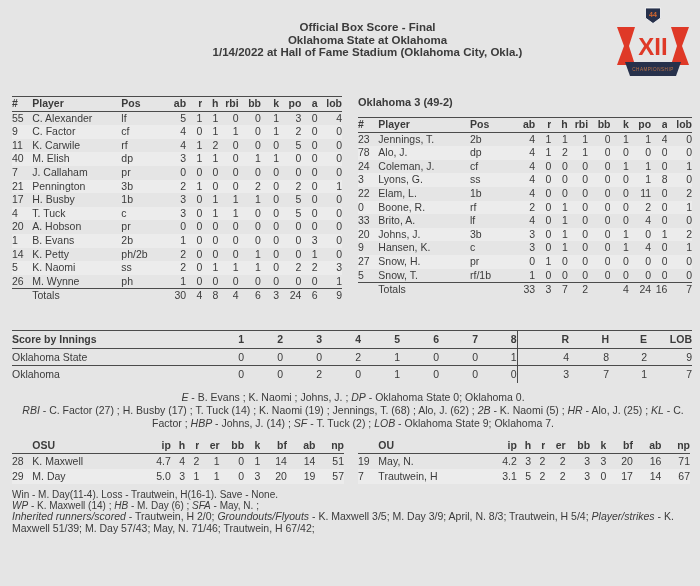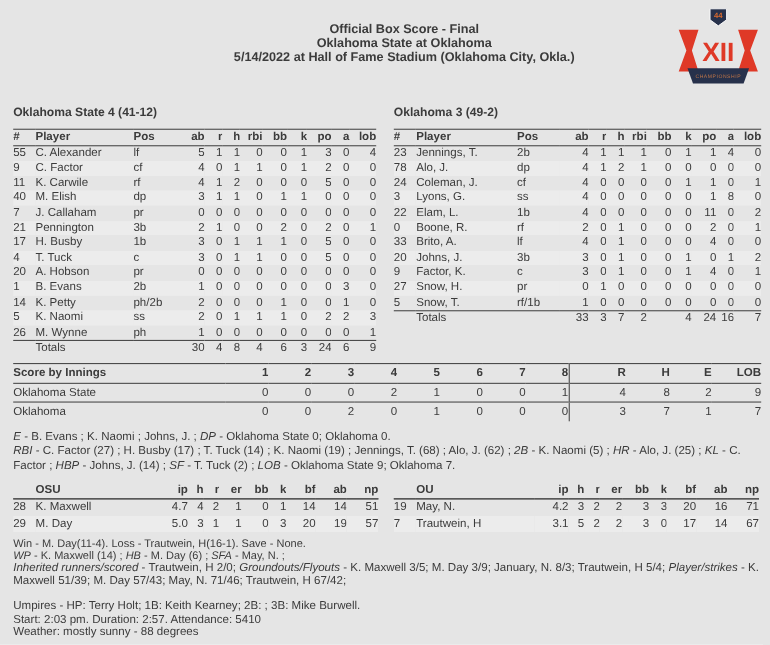--- a/index.html
+++ b/index.html
@@ -33,35 +33,34 @@
   .footer{position:absolute;top:546px;left:12px;width:682px;font-size:10.5px;line-height:11.6px;}
 </style>
 </head>
 <body>
 
 <div class="page">
 
   <div class="hdr">
     <div>Official Box Score - Final</div>
     <div>Oklahoma State at Oklahoma</div>
-    <div>5/14/2022 at Hall of Fame Stadium (Oklahoma City, Okla.)</div>
+    <div>1/14/2022 at Hall of Fame Stadium (Oklahoma City, Okla.)</div>
   </div>
 
   <svg class="logo" viewBox="0 0 80 80">
     <path d="M4 22 L22 22 L16 41 L22 60 L4 60 L11 41 Z" fill="#df3927"></path>
     <path d="M76 22 L58 22 L64 41 L58 60 L76 60 L69 41 Z" fill="#df3927"></path>
     <text x="40" y="50" text-anchor="middle" font-size="24" font-weight="bold" fill="#df3927">XII</text>
     <path d="M12 57 L68 57 L63 71 L17 71 Z" fill="#27314b"></path>
     <text x="40" y="66.3" text-anchor="middle" font-size="4.6" fill="#bd7448" letter-spacing="0.5">CHAMPIONSHIP</text>
     <path d="M32.5 3 L47.5 3 L47.5 13 L40 18.5 L32.5 13 Z" stroke="#ffffff" stroke-width="0.8" fill="#27314b"></path>
     <text x="40" y="11.8" text-anchor="middle" font-size="7" font-weight="bold" fill="#d8692e">44</text>
   </svg>
 
   <div class="bat-away">
-    <div class="team-title">Oklahoma State 4 (41-12)</div>
     <table class="bat">
       <colgroup>
           <col style="width:20px">
           <col style="width:88px">
           <col style="width:38px">
           <col style="width:26px">
           <col style="width:16px">
           <col style="width:16px">
           <col style="width:20px">
           <col style="width:22px">
@@ -432,21 +431,21 @@
           <td class="num">1</td>
           <td class="num">0</td>
           <td class="num">0</td>
           <td class="num">1</td>
           <td class="num">0</td>
           <td class="num">1</td>
           <td class="num">2</td>
         </tr>
           <tr>
           <td class="txt">9</td>
-          <td class="txt">Factor, K.</td>
+          <td class="txt">Hansen, K.</td>
           <td class="txt">c</td>
           <td class="num">3</td>
           <td class="num">0</td>
           <td class="num">1</td>
           <td class="num">0</td>
           <td class="num">0</td>
           <td class="num">1</td>
           <td class="num">4</td>
           <td class="num">0</td>
           <td class="num">1</td>
@@ -562,21 +561,21 @@
           <td class="num vline">0</td>
           <td class="num">3</td>
           <td class="num">7</td>
           <td class="num">1</td>
           <td class="num">7</td>
         </tr>
         </tbody>
     </table>
   </div>
 
-  <div class="note" style="top:391px;">
+  <div class="note" style="top:391px;text-align:center;">
     <div><span class="it">E</span><span> - B. Evans ; K. Naomi ; Johns, J. ; </span><span class="it">DP</span><span> - Oklahoma State 0; Oklahoma 0.</span></div>
     <div><span class="it">RBI</span><span> - C. Factor (27) ; H. Busby (17) ; T. Tuck (14) ; K. Naomi (19) ; Jennings, T. (68) ; Alo, J. (62) ; </span><span class="it">2B</span><span> - K. Naomi (5) ; </span><span class="it">HR</span><span> - Alo, J. (25) ; </span><span class="it">KL</span><span> - C. Factor ; </span><span class="it">HBP</span><span> - Johns, J. (14) ; </span><span class="it">SF</span><span> - T. Tuck (2) ; </span><span class="it">LOB</span><span> - Oklahoma State 9; Oklahoma 7.</span></div>
   </div>
 
   <div class="pitch pitch-away">
     <table>
       <colgroup>
           <col style="width:20px">
           <col style="width:106px">
           <col style="width:30px">
@@ -693,21 +692,16 @@
           <td class="num">17</td>
           <td class="num">14</td>
           <td class="num">67</td>
         </tr>
         </tbody>
     </table>
   </div>
 
   <div class="single-line" style="top:489px;">Win - M. Day(11-4). Loss - Trautwein, H(16-1). Save - None.</div>
   <div class="single-line" style="top:500px;"><span class="it">WP</span><span> - K. Maxwell (14) ; </span><span class="it">HB</span><span> - M. Day (6) ; </span><span class="it">SFA</span><span> - May, N. ;</span></div>
-  <div class="note" style="top:511px;line-height:11.6px;"><span class="it">Inherited runners/scored</span><span> - Trautwein, H 2/0; </span><span class="it">Groundouts/Flyouts</span><span> - K. Maxwell 3/5; M. Day 3/9; January, N. 8/3; Trautwein, H 5/4; </span><span class="it">Player/strikes</span><span> - K. Maxwell 51/39; M. Day 57/43; May, N. 71/46; Trautwein, H 67/42;</span></div>
-
-  <div class="footer">
-    <div>Umpires - HP: Terry Holt; 1B: Keith Kearney; 2B: ; 3B: Mike Burwell.</div>
-    <div>Start: 2:03 pm. Duration: 2:57. Attendance: 5410</div>
-    <div>Weather: mostly sunny - 88 degrees</div>
-  </div>
+  <div class="note" style="top:511px;line-height:11.6px;"><span class="it">Inherited runners/scored</span><span> - Trautwein, H 2/0; </span><span class="it">Groundouts/Flyouts</span><span> - K. Maxwell 3/5; M. Day 3/9; April, N. 8/3; Trautwein, H 5/4; </span><span class="it">Player/strikes</span><span> - K. Maxwell 51/39; M. Day 57/43; May, N. 71/46; Trautwein, H 67/42;</span></div>
+
 
 </div>
 
 </body></html>

